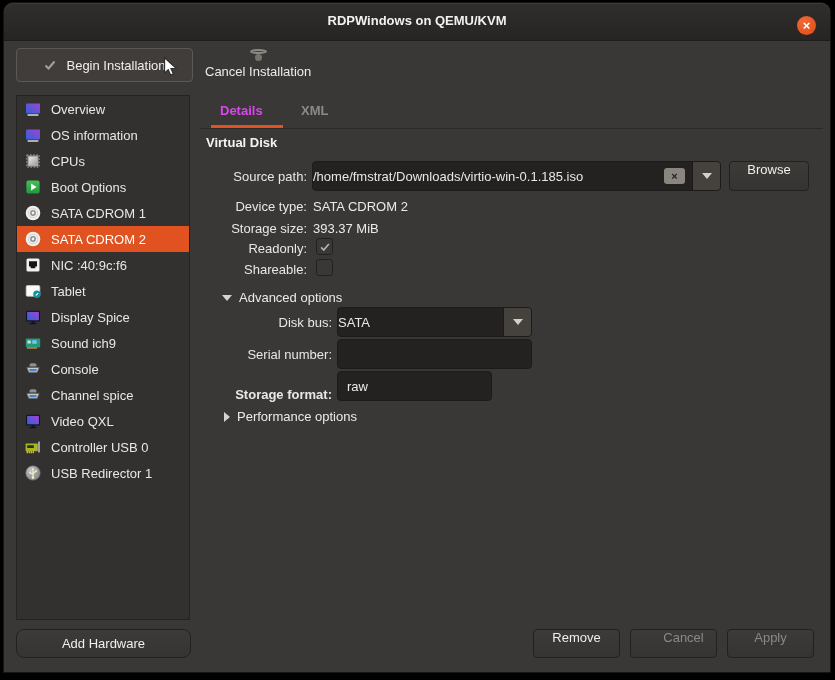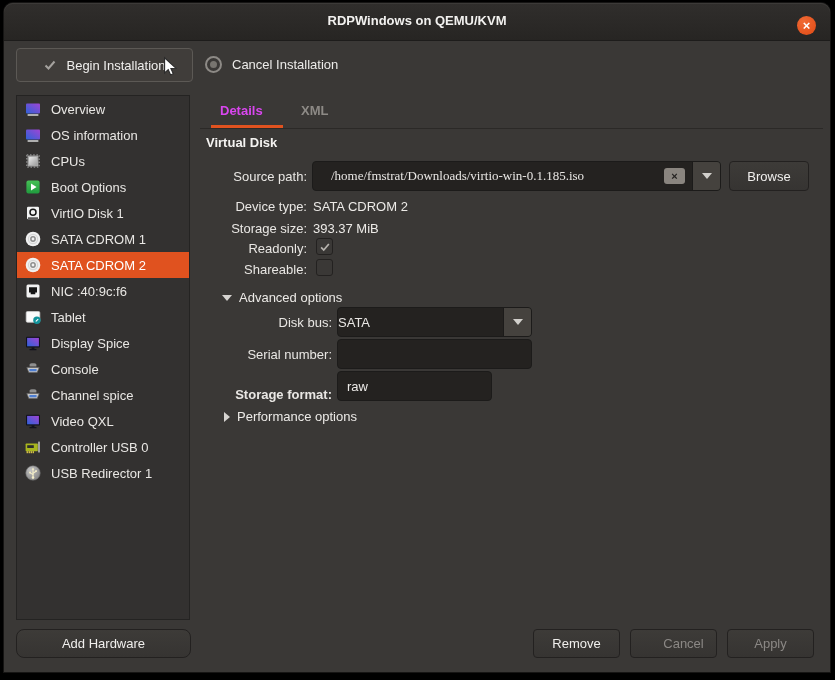--- a/index.html
+++ b/index.html
@@ -13,21 +13,21 @@
             border-bottom:1px solid #1d1c1b;box-shadow:inset 0 1px 0 rgba(255,255,255,.06);}
   #title{position:absolute;left:4px;top:13px;width:826px;text-align:center;font-weight:bold;color:#f2f1ef;}
   #close-btn{position:absolute;left:797px;top:16px;width:19px;height:19px;border-radius:50%;
              background:radial-gradient(circle at 35% 30%,#f06a35,#e14a14);display:flex;
              align-items:center;justify-content:center;color:#fff;font-weight:bold;font-size:13px;line-height:1;}
   
   .tbtn{position:absolute;display:flex;align-items:center;border-radius:4px;}
   #begin-btn{left:16px;top:48px;width:175px;height:32px;background:#403d3a;
              border:1px solid #5c5955;justify-content:center;gap:9px;color:#f0efed;}
   #begin-check{color:#a5a29e;width:14px;height:14px;display:inline-block;}
-  #cancel-inst{position:absolute;left:205px;top:49px;height:30px;display:flex;align-items:center;gap:10px;color:#ecebe9;}
+  #cancel-inst{position:absolute;left:205px;top:49px;height:30px;display:flex;align-items:center;gap:10px;color:#ecebe9;flex-direction:column;}
   .ban-icon{width:13px;height:13px;border-radius:50%;border:2px solid #8d8a86;position:relative;}
   .ban-icon::after{content:"";position:absolute;left:3px;top:3px;width:7px;height:7px;border-radius:50%;background:#77746f;}
   #cursor{position:absolute;left:160px;top:55px;width:22px;height:24px;z-index:50;}
   
   #sidebar{position:absolute;left:16px;top:95px;width:174px;height:525px;background:#333130;
            border:1px solid #242322;box-sizing:border-box;overflow:hidden;}
   .srow{height:26px;display:flex;align-items:center;padding-left:7px;gap:9px;color:#e9e7e4;white-space:nowrap;}
   .srow.selected{background:#e0521f;color:#ffffff;}
   .sicon{width:18px;height:18px;flex:0 0 18px;display:inline-block;}
   .sicon svg{width:18px;height:18px;display:block;}
@@ -41,28 +41,28 @@
   #tab-underline{position:absolute;left:211px;top:125px;width:72px;height:3px;background:#e0521f;}
   #tab-sep{position:absolute;left:200px;top:128px;width:623px;height:1px;background:#2b2927;}
   
   #vd-heading{position:absolute;left:206px;top:135px;font-weight:bold;color:#f4f3f1;}
   .flabel{position:absolute;text-align:right;color:#e9e7e4;}
   .fvalue{position:absolute;color:#eceae7;}
   .entry{position:absolute;background:#242220;border:1px solid #1c1b1a;border-radius:4px;
          box-sizing:border-box;color:#eceae7;display:flex;align-items:center;padding-left:9px;}
   #src-group{position:absolute;left:312px;top:161px;width:409px;height:30px;background:#242220;
              border:1px solid #1c1b1a;border-radius:4px;box-sizing:border-box;display:flex;align-items:center;}
-  #src-text{flex:1;padding-left:18px;white-space:nowrap;overflow:hidden;font-family:Liberation Serif, serif;}
+  #src-text{flex:1;padding-left:0;white-space:nowrap;overflow:hidden;}
   #src-clear{width:21px;height:16px;margin-right:7px;border-radius:3px;background:#8a857f;color:#242220;
              font-weight:bold;font-size:11px;line-height:16px;text-align:center;flex:0 0 21px;}
   #src-dd{width:27px;height:28px;background:#45423e;border-left:1px solid #1c1b1a;border-radius:0 3px 3px 0;
           display:flex;align-items:center;justify-content:center;flex:0 0 27px;}
   .dd-arrow{width:0;height:0;border-left:5px solid transparent;border-right:5px solid transparent;border-top:6px solid #d2d0cc;}
   .btn{position:absolute;background:linear-gradient(#3d3b38,#363432);border:1px solid #232120;
-       border-radius:4px;color:#f0efed;display:flex;align-items:center;justify-content:center;box-sizing:border-box;}
+       border-radius:4px;color:#f0efed;display:flex;justify-content:center;box-sizing:border-box;}
   #browse-btn{left:729px;top:161px;width:80px;height:30px;}
   .checkbox{position:absolute;width:17px;height:17px;background:#3a3836;border:1px solid #232120;
             border-radius:3px;box-sizing:border-box;display:flex;align-items:center;justify-content:center;color:#b6b3ae;}
   .checkbox svg{display:none;width:12px;height:12px;}
   .checkbox.checked svg{display:block;}
   .expander{position:absolute;display:flex;align-items:center;gap:7px;color:#eceae7;}
   .tri-down{width:0;height:0;border-left:5px solid transparent;border-right:5px solid transparent;border-top:6px solid #d6d4d1;}
   .tri-right{width:0;height:0;border-top:5px solid transparent;border-bottom:5px solid transparent;border-left:6px solid #d6d4d1;}
   #diskbus-combo{position:absolute;left:337px;top:307px;width:195px;height:30px;background:#242220;
                  border:1px solid #1c1b1a;border-radius:4px;box-sizing:border-box;display:flex;align-items:center;}
@@ -162,30 +162,20 @@
           <svg viewBox="0 0 18 18">
             <rect x="2.4" y="2.4" width="13.2" height="13.2" rx="2" fill="url(#ggr)"></rect>
             <path d="M7 5.6 L12.6 9 L7 12.4 Z" fill="#ffffff"></path>
           </svg>
         </span>
         <span>Boot Options</span>
       </div>
       <div class="srow">
         <span class="sicon">
           <svg viewBox="0 0 18 18">
-            <rect x="3" y="2.8" width="12" height="12.4" rx="1.2" fill="#f3f3f3"></rect>
-            <circle cx="9" cy="8.2" r="3" fill="none" stroke="#161616" stroke-width="1.5"></circle>
-            <rect x="4" y="13.4" width="10" height="1.4" fill="#161616" opacity="0.85"></rect>
-          </svg>
-        </span>
-        <span>VirtIO Disk 1</span>
-      </div>
-      <div class="srow">
-        <span class="sicon">
-          <svg viewBox="0 0 18 18">
             <circle cx="9" cy="9" r="7.3" fill="#f1f1f1"></circle>
             <circle cx="9" cy="9" r="4.6" fill="none" stroke="#d7d7d7" stroke-width="1.2"></circle>
             <circle cx="9" cy="9" r="2.9" fill="#8d8d8d"></circle>
             <circle cx="9" cy="9" r="1.4" fill="#f1f1f1"></circle>
           </svg>
         </span>
         <span>SATA CDROM 1</span>
       </div>
       <div class="srow selected">
         <span class="sicon">
@@ -220,20 +210,31 @@
       <div class="srow">
         <span class="sicon">
           <svg viewBox="0 0 18 18">
             <rect x="2" y="2.8" width="14" height="10.6" rx="1" fill="#10121c"></rect>
             <rect x="3.1" y="3.9" width="11.8" height="8.4" fill="url(#gsc)"></rect>
             <rect x="7.6" y="13.4" width="2.8" height="1.7" fill="#10121c"></rect>
             <rect x="5.4" y="15" width="7.2" height="1.3" rx="0.6" fill="#10121c"></rect>
           </svg>
         </span>
         <span>Display Spice</span>
+      </div>
+      <div class="srow">
+        <span class="sicon">
+          <svg viewBox="0 0 18 18">
+            <rect x="1.8" y="4.6" width="14.4" height="8.8" rx="1" fill="#27967d"></rect>
+            <rect x="3.4" y="6.4" width="3.4" height="3.2" rx="0.4" fill="#bfe9d9"></rect>
+            <rect x="8.2" y="6.2" width="4.6" height="3.6" rx="0.4" fill="#74c7e3"></rect>
+            <rect x="3" y="13.4" width="10" height="1.2" fill="#caa83e"></rect>
+          </svg>
+        </span>
+        <span>Sound ich9</span>
       </div>
       <div class="srow">
         <span class="sicon">
           <svg viewBox="0 0 18 18">
             <path d="M5.6 4.6 c0-1.8 6.8-1.8 6.8 0 l0 2 h-6.8 Z" fill="#8f8f8f"></path>
             <path d="M2.8 7.4 h12.4 l-2 5 H4.8 Z" fill="#c8c8c8" stroke="#5f5f5f" stroke-width="0.7"></path>
             <rect x="5.4" y="9" width="7.2" height="2.2" rx="0.5" fill="#4d7ed2"></rect>
           </svg>
         </span>
         <span>Console</span>

